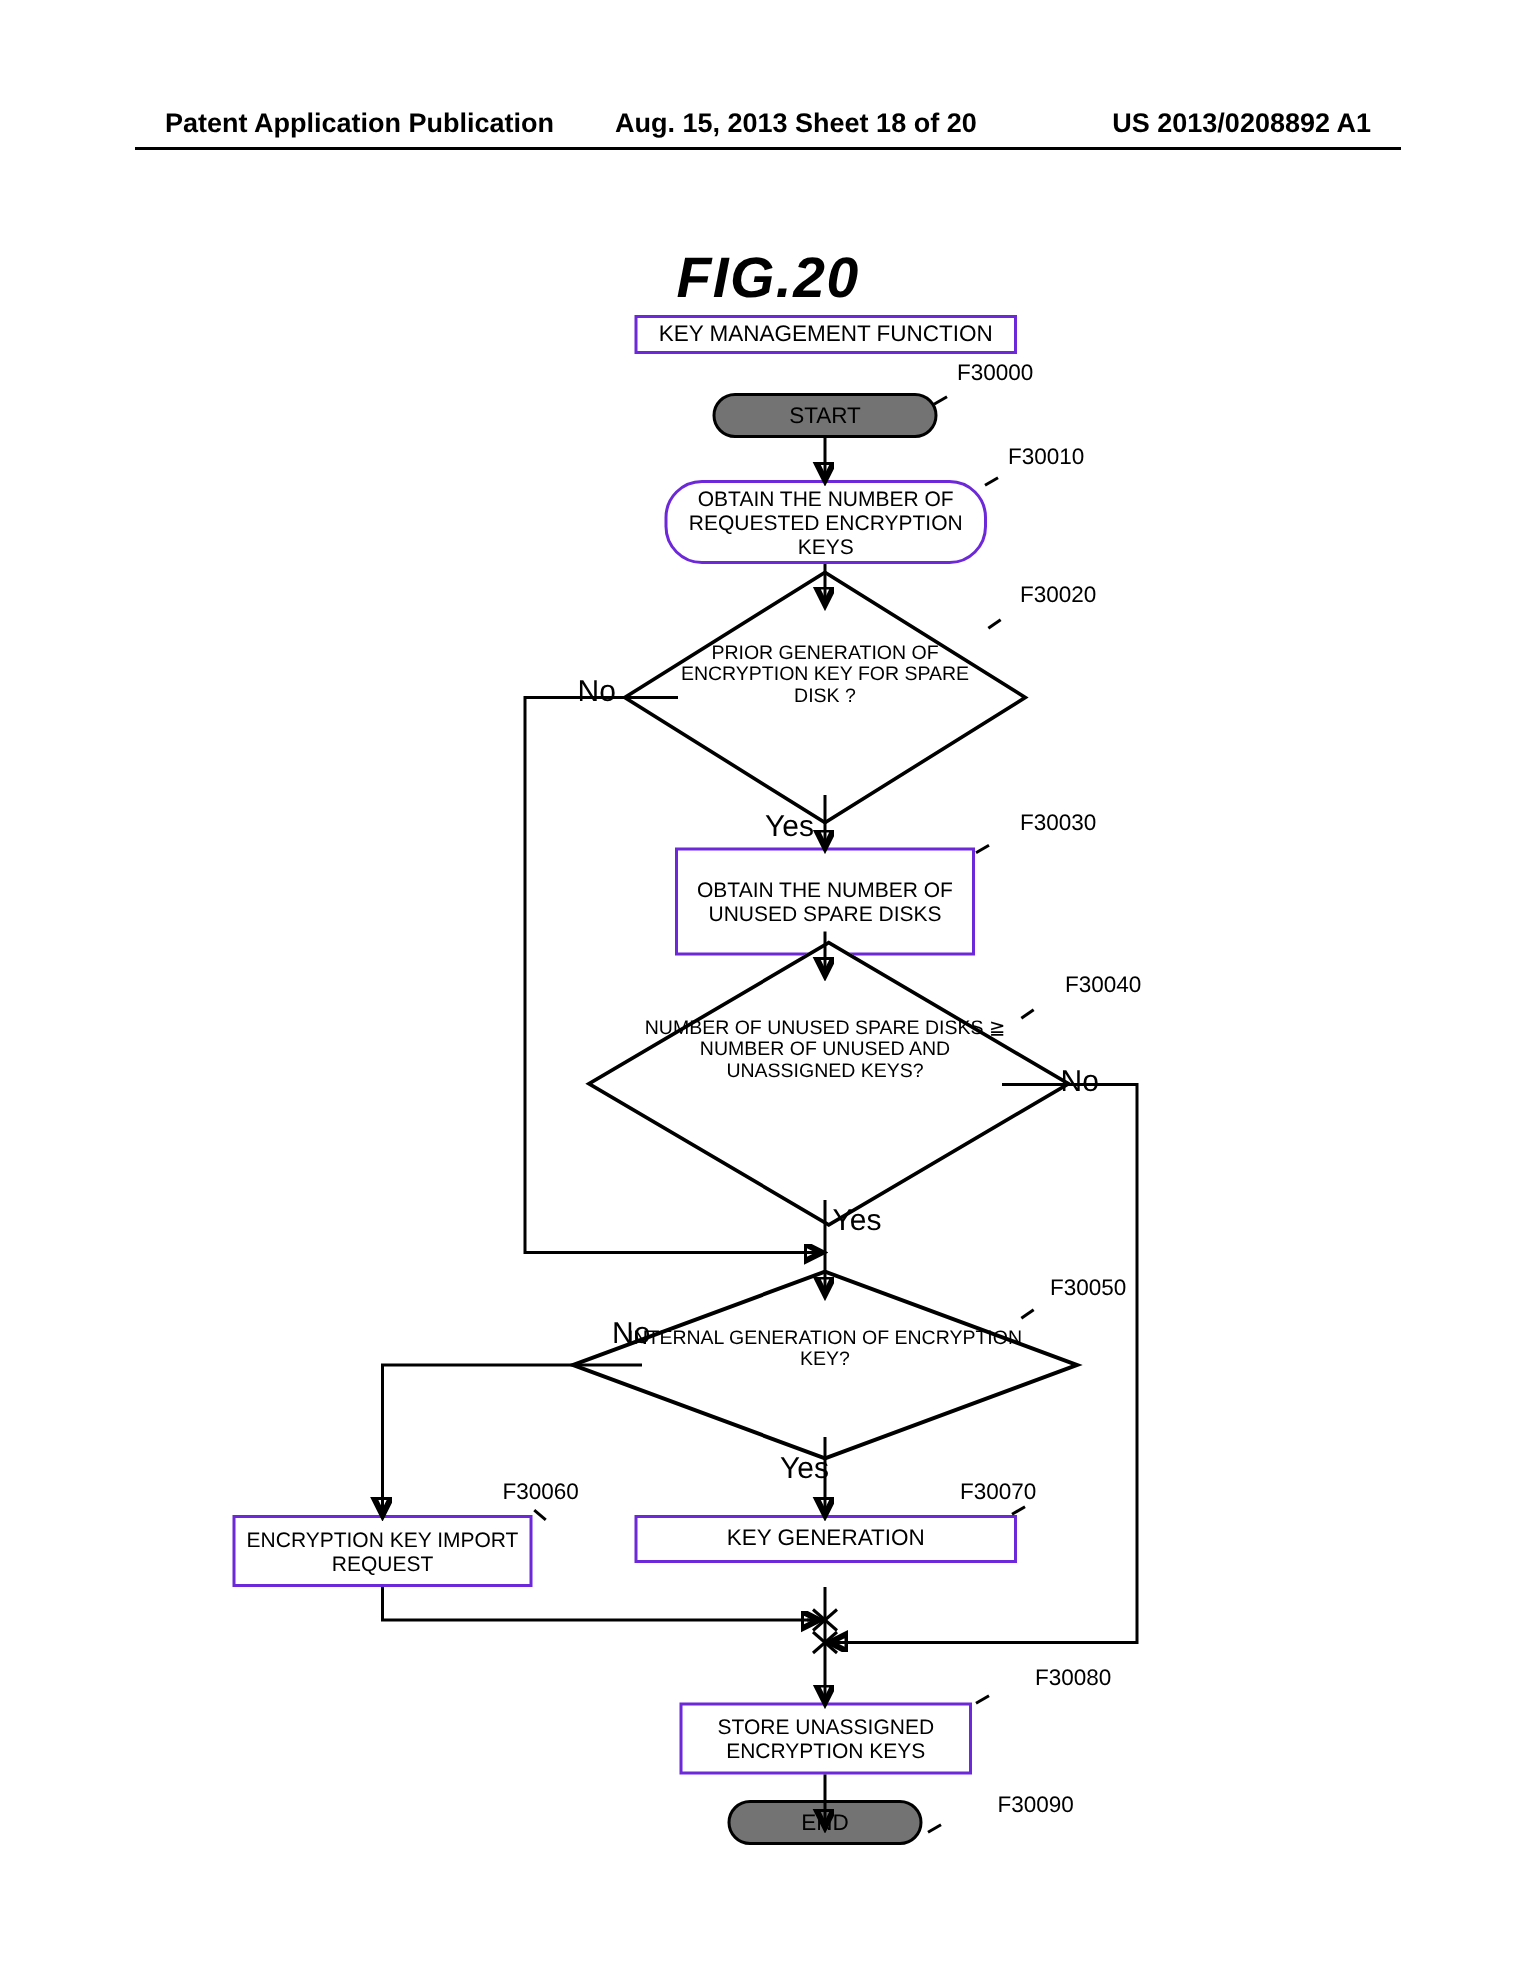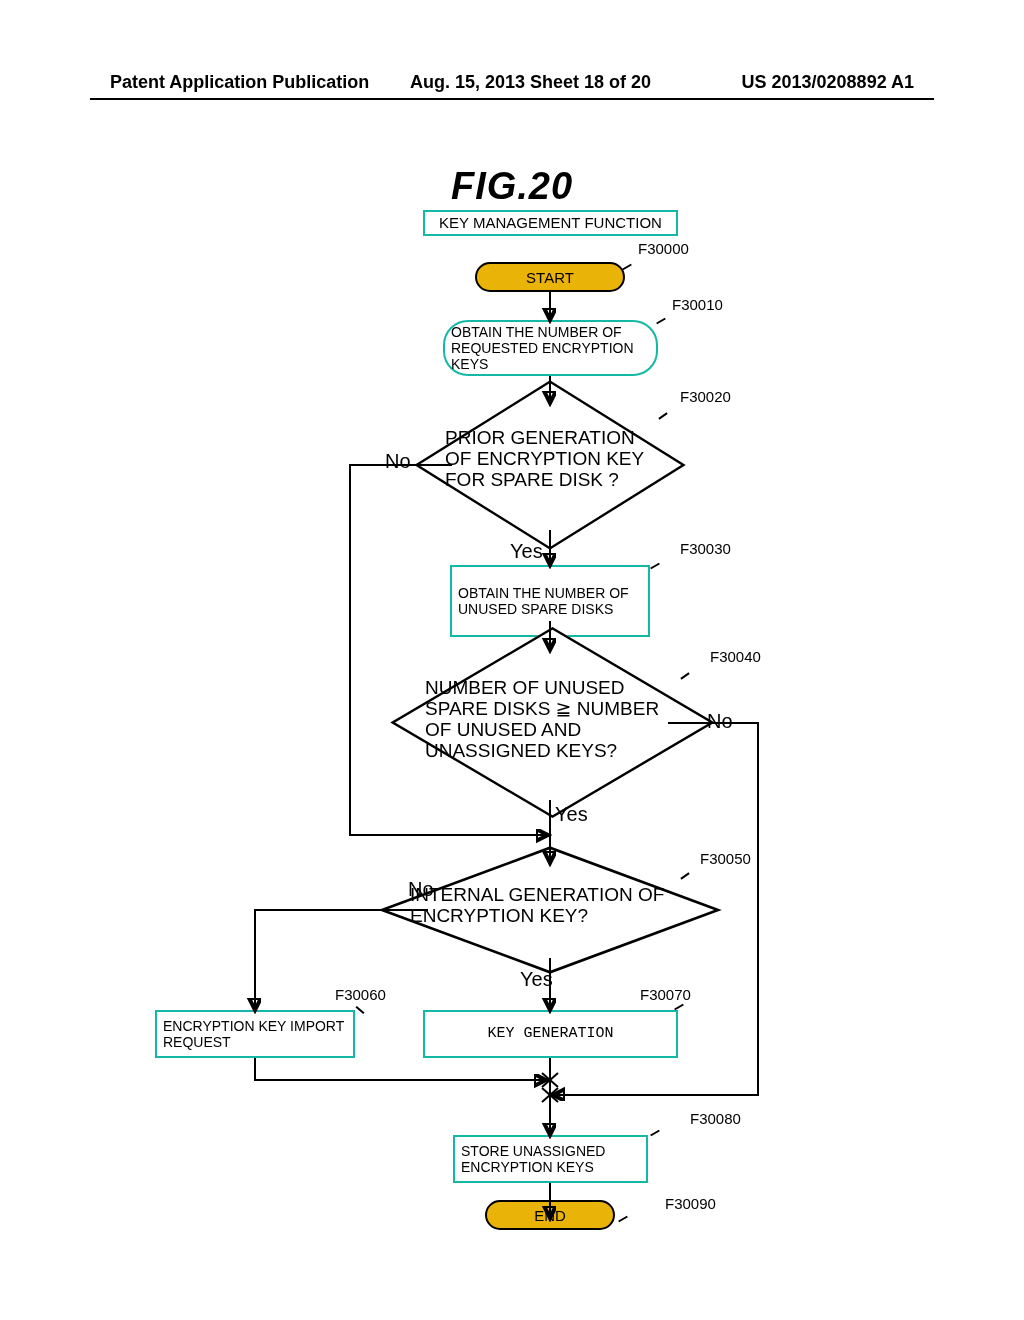--- a/index.html
+++ b/index.html
@@ -41,56 +41,57 @@
     width: 1024px;
     text-align: center;
     font-size: 38px;
     font-weight: bold;
     font-style: italic;
     letter-spacing: 1px;
   }
   
   .box {
     position: absolute;
-    border: 2px solid #14b8a6;
-    background: #fff;
-    text-align: left;
+    border: 2px solid #6d28d9;
+    background: #fff;
+    text-align: center;
     font-size: 14px;
     line-height: 1.15;
     display: flex;
     align-items: center;
     justify-content: center;
     padding: 4px 6px;
     box-sizing: border-box;
   }
   .terminator {
     position: absolute;
     border: 2px solid #000;
-    background: #eab308;
+    background: #737373;
     border-radius: 999px;
     text-align: left;
     font-size: 15px;
     display: flex;
     align-items: center;
     justify-content: center;
     box-sizing: border-box;
   }
   .diamond-wrap {
     position: absolute;
   }
   .diamond {
     position: absolute;
     border: 2px solid #000;
     background: #fff;
     transform: rotate(45deg);
     box-sizing: border-box;
   }
   .dia-label {
     position: absolute;
-    font-size: 19px;
+    text-align: center;
+    font-size: 13px;
     line-height: 1.1;
     width: 100%;
   }
   .ref {
     position: absolute;
     font-size: 15px;
   }
   .yn {
     position: absolute;
     font-size: 20px;
@@ -167,21 +168,21 @@
   </div>
   <div class="ref" style="left:700px; top:850px;">F30050</div>
   <div class="tick" style="left:680px; top:875px; transform:rotate(-35deg);"></div>
   <div class="yn" style="left:408px; top:878px;">No</div>
   <div class="yn" style="left:520px; top:968px;">Yes</div>
 
   <div class="box" style="left:155px; top:1010px; width:200px; height:48px;">ENCRYPTION KEY IMPORT REQUEST</div>
   <div class="ref" style="left:335px; top:986px;">F30060</div>
   <div class="tick" style="left:355px; top:1009px; transform:rotate(40deg);"></div>
 
-  <div class="box" style="left:423px; top:1010px; width:255px; height:48px; font-size:15px;font-family:Liberation Mono, monospace;">KEY GENERATION</div>
+  <div class="box" style="left:423px; top:1010px; width:255px; height:32px; font-size:15px;">KEY GENERATION</div>
   <div class="ref" style="left:640px; top:986px;">F30070</div>
   <div class="tick" style="left:674px; top:1006px; transform:rotate(-30deg);"></div>
 
   <div class="box" style="left:453px; top:1135px; width:195px; height:48px;">STORE UNASSIGNED ENCRYPTION KEYS</div>
   <div class="ref" style="left:690px; top:1110px;">F30080</div>
   <div class="tick" style="left:650px; top:1132px; transform:rotate(-30deg);"></div>
 
   <div class="terminator" style="left:485px; top:1185px; width:130px; height:30px;margin-top:15px;">END</div>
   <div class="ref" style="left:665px; top:1195px;text-align:center;">F30090</div>
   <div class="tick" style="left:618px; top:1218px; transform:rotate(-30deg);"></div>

